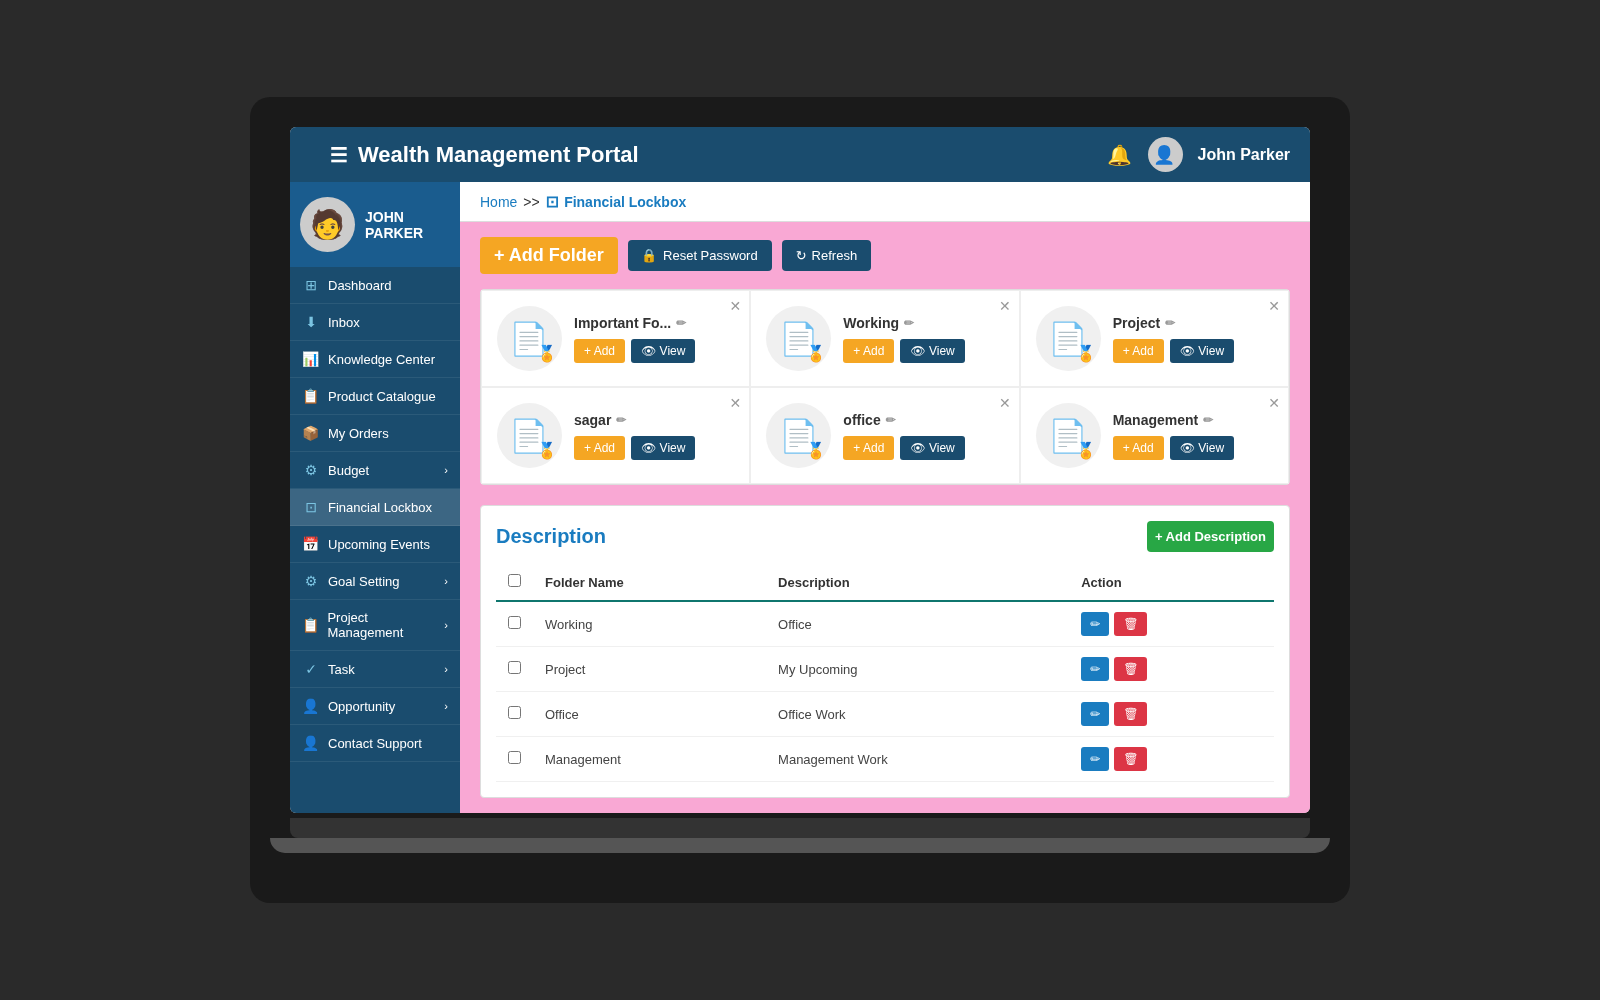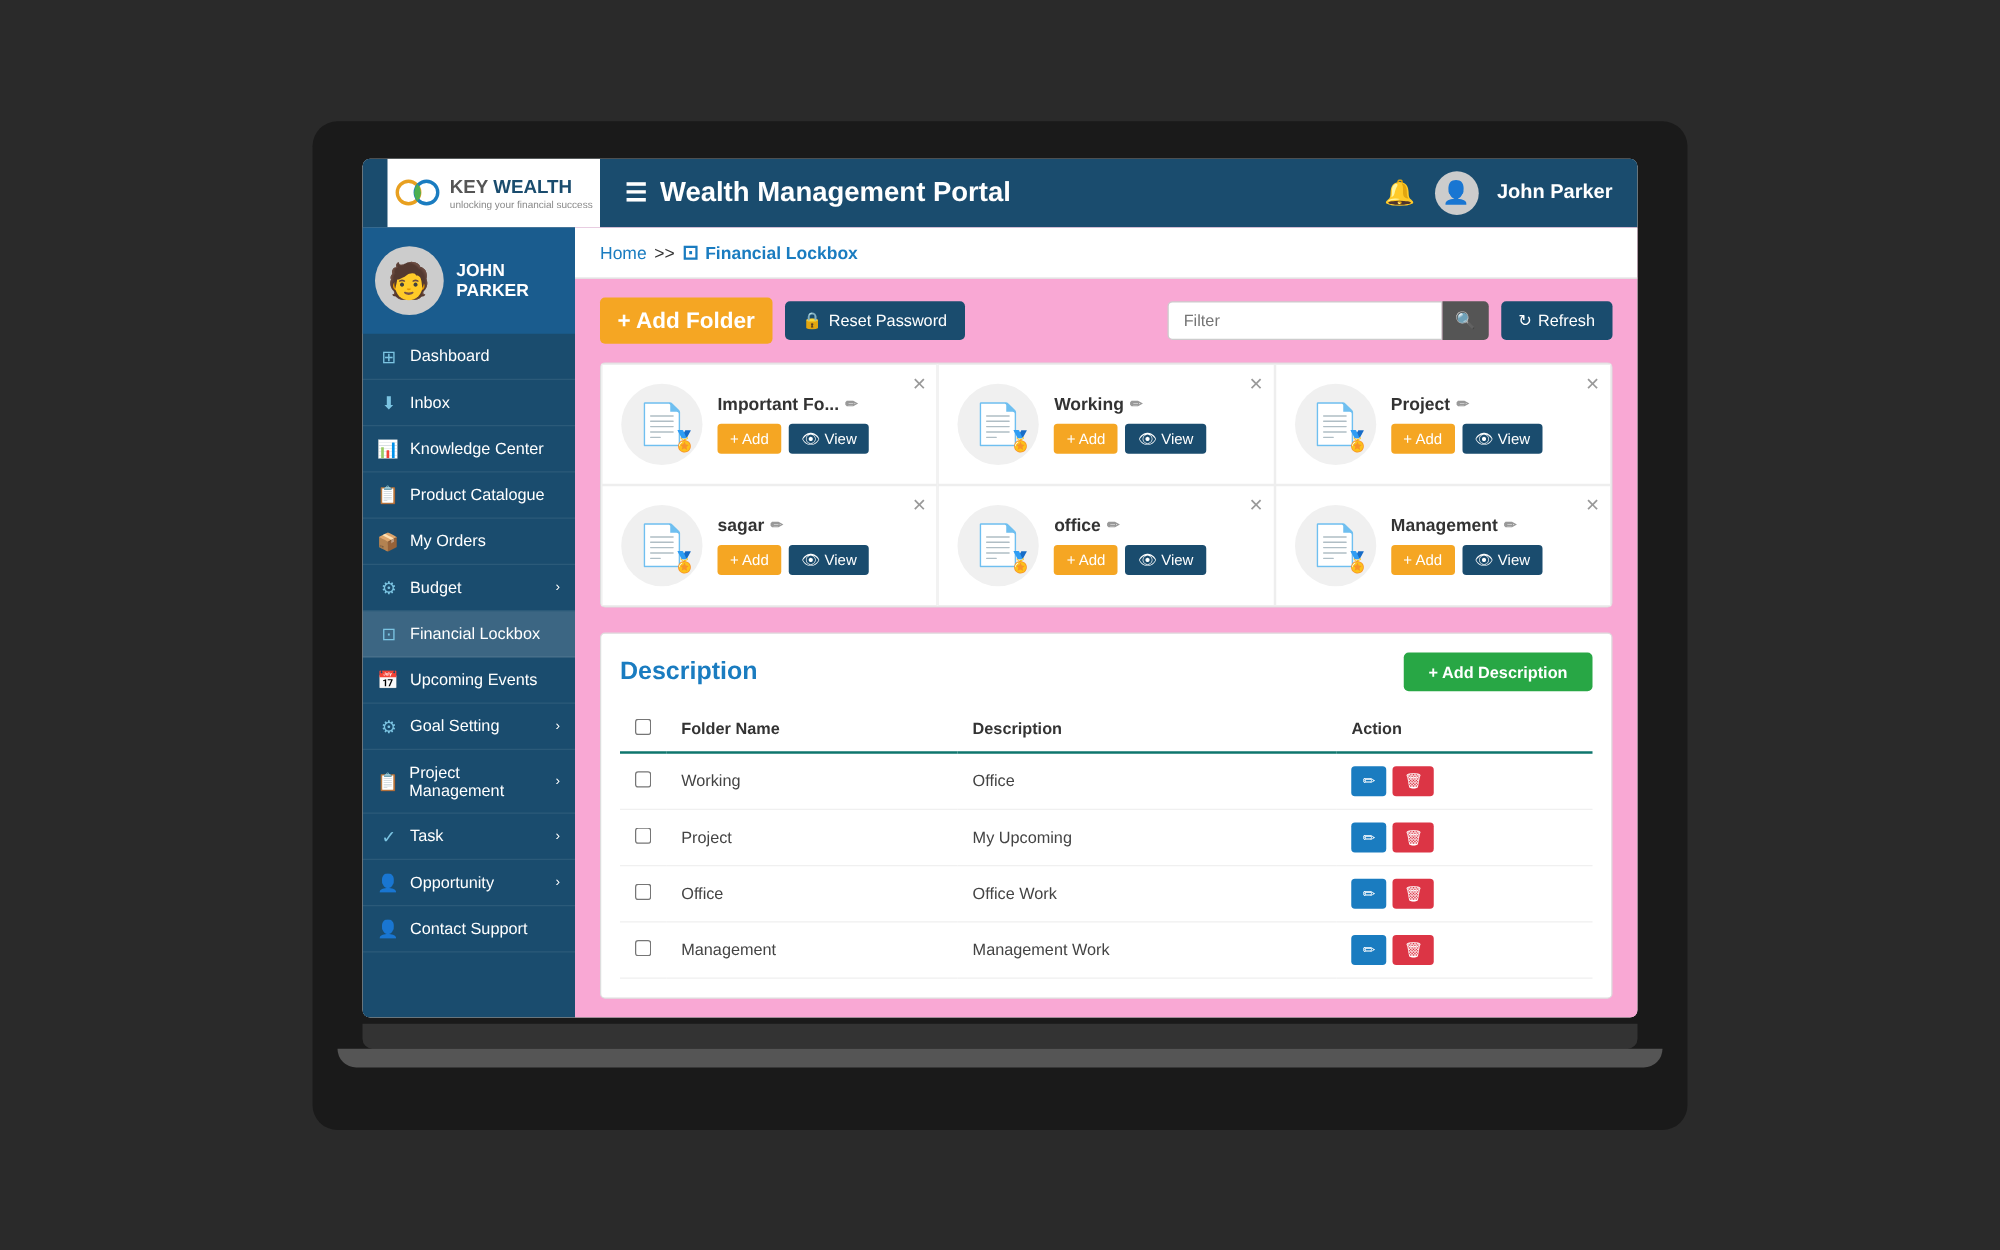--- a/index.html
+++ b/index.html
@@ -310,21 +310,21 @@
     }
     .description-title {
       font-size: 20px;
       font-weight: bold;
       color: #1a7cc0;
     }
     .btn-add-description {
       background: #28a745;
       color: #fff;
       border: none;
-      padding: 8px 20px;
+      padding: 8px 8px;
       border-radius: 4px;
       cursor: pointer;
       font-size: 13px;
       font-weight: bold;
     }
     .desc-table {
       width: 100%;
       border-collapse: collapse;
       font-size: 13px;
     }
@@ -375,31 +375,20 @@
       margin: 0 -20px;
     }
   </style>
 </head>
 <body>
 
 <div class="laptop-frame">
   <div class="laptop-screen">
 
     <div class="top-bar">
-      <div class="top-bar-logo">
-        <svg class="logo-icon" viewBox="0 0 40 40" xmlns="http://www.w3.org/2000/svg">
-          <circle cx="12" cy="20" r="10" fill="none" stroke="#e8a020" stroke-width="3"></circle>
-          <circle cx="28" cy="20" r="10" fill="none" stroke="#1a7cc0" stroke-width="3"></circle>
-          <path d="M20 12 Q14 20 20 28 Q26 20 20 12Z" fill="#4caf50"></path>
-        </svg>
-        <div>
-          <span class="logo-text"><span class="logo-key">KEY</span> <span class="logo-wealth">WEALTH</span></span>
-          <span class="logo-sub">unlocking your financial success</span>
-        </div>
-      </div>
       <div class="top-bar-title">
         <span class="hamburger">☰</span>
         <span>Wealth Management Portal</span>
       </div>
       <div class="top-bar-right">
         <span class="bell-icon">🔔</span>
         <div class="user-avatar">👤</div>
         <span class="user-name">John Parker</span>
       </div>
     </div>
@@ -487,26 +476,20 @@
         </div>
 
         <div class="content-body">
 
           <div class="toolbar">
             <button class="btn-add-folder">+ Add Folder</button>
             <button class="btn-reset-password">
               <span>🔒</span>
               <span>Reset Password</span>
             </button>
-            <div class="filter-group">
-              <input type="text" class="filter-input" placeholder="Filter" style="">
-              <button class="filter-btn">
-                <span>🔍</span>
-              </button>
-            </div>
             <button class="btn-refresh">
               <span>↻</span>
               <span>Refresh</span>
             </button>
           </div>
 
           <div class="folders-grid">
 
             <div class="folder-card">
               <span class="folder-close">✕</span>

